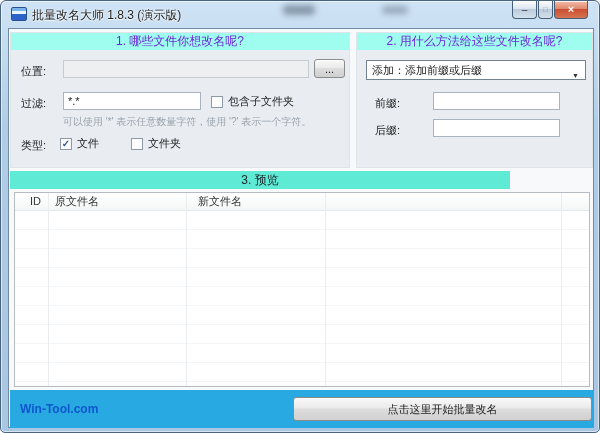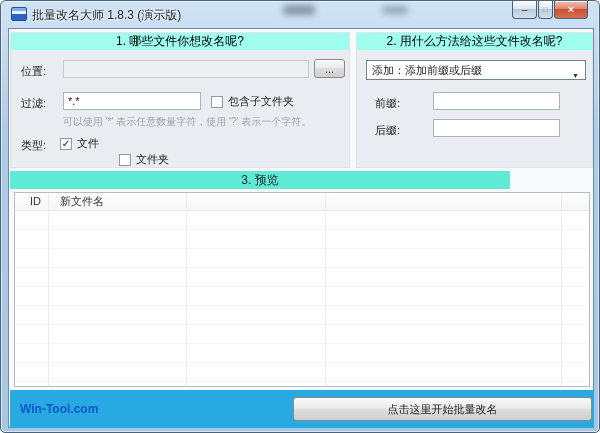--- a/index.html
+++ b/index.html
@@ -45,21 +45,21 @@
   
   .client {
     position:absolute; left:7px; top:27px; width:586px; height:400px;
     background:#f7f9fb; border:1px solid #6e8aa5;
   }
   .panel { position:absolute; background:#e9edf2; border:1px solid #dfe4e9; }
   .panel-1 { left:1px; top:3px; width:340px; height:136px; }
   .panel-2 { left:347px; top:3px; width:237px; height:136px; }
   .section-header {
     position:absolute; left:0; top:0; right:0; height:17px;
-    background:#9ffdef; text-align:center; font-size:12px; color:#000000; line-height:17px;
+    background:#9ffdef; text-align:center; font-size:12px; color:#6d28d9; line-height:17px;
   }
   .lbl { position:absolute; font-size:11px; color:#222; white-space:nowrap; }
   .txt {
     position:absolute; height:18px; border:1px solid #a9b3bd; background:#fff;
     font-family:"Liberation Sans",sans-serif; font-size:11px; padding:0 4px; color:#222;
   }
   .txt.readonly { background:#edeff1; border-color:#c5cbd1; }
   .w7btn {
     background:linear-gradient(180deg,#f9f9f9,#ebebeb 45%,#dddddd 50%,#d0d0d0);
     border:1px solid #8b8b8b; border-radius:3px; color:#222; font-size:11px;
@@ -151,21 +151,21 @@
       </div>
       <div class="hint" style="left:52px; top:82px;">可以使用 '*' 表示任意数量字符，使用 '?' 表示一个字符。</div>
 
       <div class="lbl" style="left:10px; top:105px;">类型:</div>
       <div class="cb" style="left:49px; top:103px;">
         <span class="cb-box">
             <span>✓</span>
           </span>
         <span>文件</span>
       </div>
-      <div class="cb" style="left:108px; top:103px;margin-top:16px;">
+      <div class="cb" style="left:120px; top:103px;">
         <span class="cb-box">
             <span></span>
           </span>
         <span>文件夹</span>
       </div>
     </div>
 
     <div class="panel panel-2">
       <div class="section-header">2. 用什么方法给这些文件改名呢?</div>
       <div class="dropdown">
@@ -175,20 +175,21 @@
       <div class="lbl" style="left:18px; top:63px;">前缀:</div>
       <input class="txt" style="left: 76px; top: 59px; width: 127px;" value="">
       <div class="lbl" style="left:18px; top:90px;">后缀:</div>
       <input class="txt" style="left: 76px; top: 86px; width: 127px;" value="">
     </div>
 
     <div class="preview-header">3. 预览</div>
     <div class="table">
       <div class="thead">
         <div class="th th-id">ID</div>
+        <div class="th th-orig">原文件名</div>
         <div class="th th-new">新文件名</div>
       </div>
       <div class="tbody"></div>
       <div class="vline vl-1"></div>
       <div class="vline vl-2"></div>
       <div class="vline vl-3"></div>
       <div class="vline vl-4"></div>
     </div>
 
     <div class="footer">

